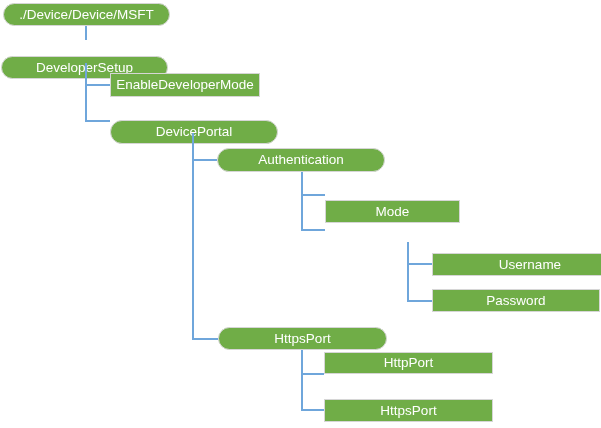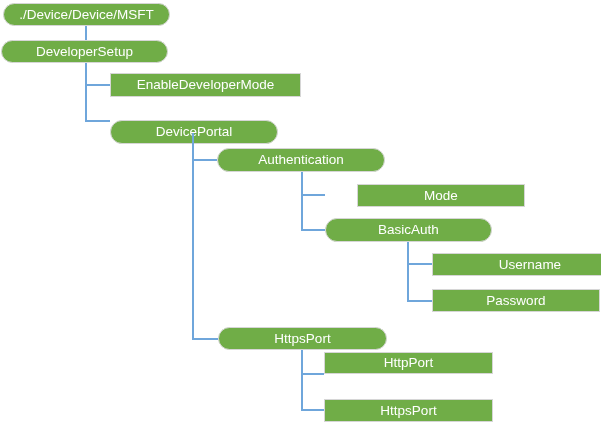--- a/index.html
+++ b/index.html
@@ -35,26 +35,25 @@
   .connector { position: absolute; background: var(--connector); }
   .v { width: 2px; }
   .h { height: 2px; }
 </style>
 </head>
 <body>
 
 <div class="canvas">
 
   <div class="node pill" style="left:3px;   top:3px;   width:167px; height:23px;">./Device/Device/MSFT</div>
-  <div class="node pill" style="left:1px;   top:40px;  width:167px; height:23px;text-align:center;">DeveloperSetup</div>
-  <div class="node rect" style="left:110px; top:73px;  width:191px; height:24px;">EnableDeveloperMode</div>
+  <div class="node pill" style="left:1px;   top:56px;  width:167px; height:23px;text-align:center;">DeveloperSetup</div>
+  <div class="node rect" style="left:110px; top:73px;  width:150px; height:24px;">EnableDeveloperMode</div>
   <div class="node pill" style="left:110px; top:120px; width:168px; height:24px;">DevicePortal</div>
   <div class="node pill" style="left:217px; top:148px; width:168px; height:24px;">Authentication</div>
-  <div class="node rect" style="left:325px; top:184px; width:168px; height:23px;margin-left:32px;">Mode</div>
-  <div class="node pill" style="left:325px; top:218px; width:167px; height:24px;">BasicAuth</div>
+  <div class="node rect" style="left:325px; top:200px; width:135px; height:23px;">Mode</div>
   <div class="node rect" style="left:432px; top:253px; width:188px; height:23px;padding-left:8px;">Username</div>
   <div class="node rect" style="left:432px; top:289px; width:168px; height:23px;">Password</div>
   <div class="node pill" style="left:218px; top:327px; width:169px; height:23px;">HttpsPort</div>
   <div class="node rect" style="left:324px; top:352px; width:169px; height:22px;">HttpPort</div>
   <div class="node rect" style="left:324px; top:399px; width:169px; height:23px;">HttpsPort</div>
 
   <div class="connector v" style="left:85px;  top:26px;  height:14px;"></div>
 
   <div class="connector v" style="left:85px;  top:63px;  height:59px;"></div>
   <div class="connector h" style="left:85px;  top:84px;  width:25px;"></div>

